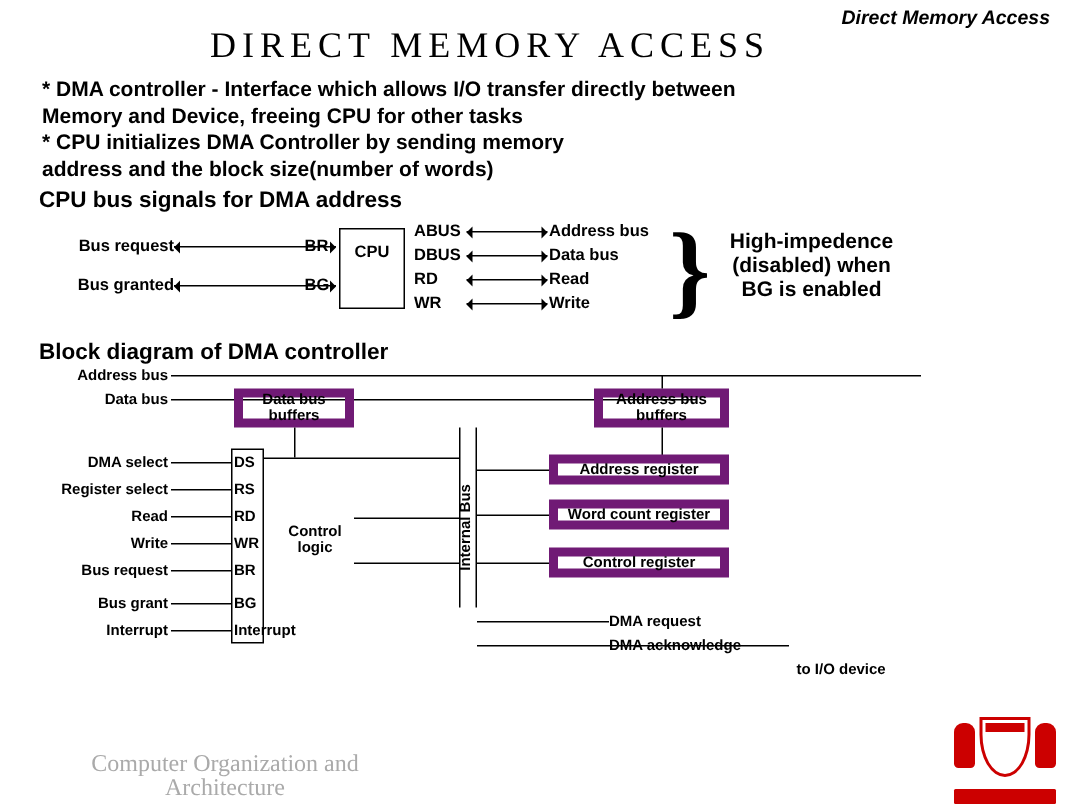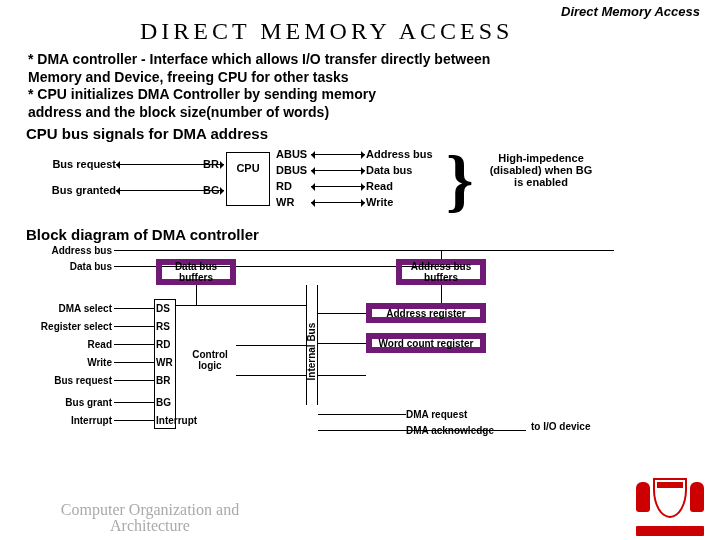--- a/index.html
+++ b/index.html
@@ -14,21 +14,21 @@
   .sig-pin-l { position: absolute; left: 177px; width: 22px; text-align: left; }
   .sig-pin-r { position: absolute; left: 250px; width: 38px; text-align: left; }
   .sig-lbl-r { position: absolute; left: 340px; width: 80px; text-align: left; }
   .arrow-l { position: absolute; left: 90px; height: 1px; background: #000; width: 108px; }
   .arrow-l::before { content: ""; position: absolute; left: -4px; top: -3px; border: 4px solid transparent; border-right-color: #000; }
   .arrow-l::after { content: ""; position: absolute; right: -4px; top: -3px; border: 4px solid transparent; border-left-color: #000; }
   .arrow-r { position: absolute; left: 285px; height: 1px; background: #000; width: 54px; }
   .arrow-r::before { content: ""; position: absolute; left: -4px; top: -3px; border: 4px solid transparent; border-right-color: #000; }
   .arrow-r::after { content: ""; position: absolute; right: -4px; top: -3px; border: 4px solid transparent; border-left-color: #000; }
   .brace { position: absolute; top: 0; left: 420px; font-size: 70px; font-family: "Times New Roman", serif; line-height: 74px; }
-  .hiz { position: absolute; top: 8px; left: 460px; width: 110px; font-size: 11px; text-align: center; }
+  .hiz { position: absolute; top: 8px; left: 460px; width: 110px; font-size: 14px; text-align: center; }
   .block-area { position: relative; margin: 2px 26px 0 26px; height: 210px; font-size: 10px; font-weight: bold; }
   .lbl { position: absolute; text-align: right; }
   .lbl-l { width: 86px; left: 0; }
   .pin { position: absolute; left: 130px; width: 50px; text-align: left; }
   .box { position: absolute; border: 6px solid #701a75; text-align: center; font-size: 10px; display: flex; align-items: center; justify-content: center; line-height: 1.1; }
   .line-h { position: absolute; height: 1px; background: #000; }
   .line-v { position: absolute; width: 1px; background: #000; }
   .vtext { position: absolute; transform: rotate(-90deg); transform-origin: center; font-size: 10px; }
   .lbl-r { position: absolute; left: 380px; width: 120px; text-align: left; }
   .footer { position: absolute; bottom: 6px; left: 40px; font-family: "Times New Roman", serif; font-size: 16px; color: #aaa; width: 220px; text-align: center; line-height: 1.0; }
@@ -122,31 +122,32 @@
   <div class="box" style="top:54px; left:128px; width:22px; height:130px; border:1px solid #000"></div>
   <div class="box" style="top:100px; left:160px; width:48px; height:30px; border:none">Control logic</div>
 
   <div class="line-v" style="top:40px; left:280px; height:120px; width:12px; background:#fff; border-left:1px solid #000; border-right:1px solid #000"></div>
   <div class="vtext" style="top:95px; left:250px; width:70px">Internal Bus</div>
 
   <div class="box" style="top:58px; left:340px; width:120px; height:20px">Address register</div>
   <div class="line-h" style="top:68px; left:292px; width:48px"></div>
   <div class="box" style="top:88px; left:340px; width:120px; height:20px">Word count register</div>
   <div class="line-h" style="top:98px; left:292px; width:48px"></div>
+  <div class="box" style="top:120px; left:340px; width:120px; height:20px">Control register</div>
   <div class="line-h" style="top:130px; left:292px; width:48px"></div>
 
   <div class="line-h" style="top:60px; left:150px; width:130px"></div>
   <div class="line-h" style="top:100px; left:210px; width:70px"></div>
   <div class="line-h" style="top:130px; left:210px; width:70px"></div>
 
   <div class="lbl-r" style="top:164px">DMA request</div>
   <div class="line-h" style="top:169px; left:292px; width:88px"></div>
   <div class="lbl-r" style="top:180px">DMA acknowledge</div>
   <div class="line-h" style="top:185px; left:292px; width:208px"></div>
-  <div class="lbl-r" style="top:176px; left:505px; width:80px">to I/O device</div>
+  <div class="lbl-r" style="top:196px; left:505px; width:80px">to I/O device</div>
 </div>
 
 <div class="footer">Computer Organization and Architecture</div>
 
 <div class="logo">
   <div class="lion l1"></div>
   <div class="shield"></div>
   <div class="lion l2"></div>
   <div class="banner"></div>
 </div>

